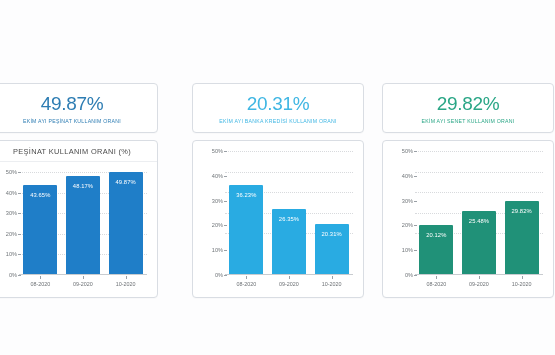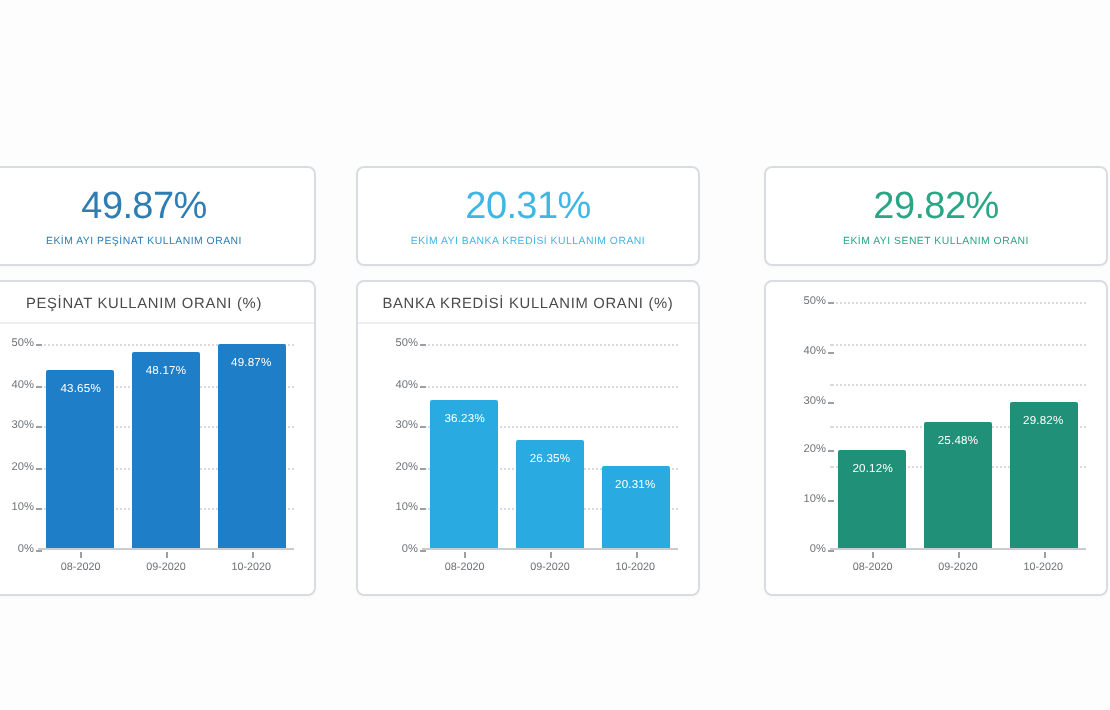--- a/index.html
+++ b/index.html
@@ -11,21 +11,21 @@
   }
   .page { position: relative; width: 555px; height: 355px; background: #fdfdfe; }
 
   
   .col {
     position: absolute;
     top: 83px;
     width: 172px;
   }
   .col-0 { left: -14px; }
-  .col-1 { left: 178px; }
+  .col-1 { left: 192px; }
   .col-2 { left: 382px; }
 
   
   .kpi-card {
     height: 50px;
     background: #ffffff;
     border: 1px solid #d9dde3;
     border-radius: 4px;
     display: flex;
     flex-direction: column;
@@ -218,21 +218,20 @@
       </div>
     </div>
   </div>
 
   <div class="col col-1">
     <div class="kpi-card">
       <div class="kpi-value" style="color: rgb(63, 182, 227);">20.31%</div>
       <div class="kpi-label" style="color: rgb(63, 182, 227);">EKİM AYI BANKA KREDİSİ KULLANIM ORANI</div>
     </div>
     <div class="chart-card">
-      <div class="chart-title">BANKA KREDİSİ KULLANIM ORANI (%)</div>
       <div class="plot">
         <div class="plot-inner">
             <div class="grid-line" style="position: absolute; top: 82.4px;"></div>
             <div class="grid-line" style="position: absolute; top: 61.8px;"></div>
             <div class="grid-line" style="position: absolute; top: 41.2px;"></div>
             <div class="grid-line" style="position: absolute; top: 20.6px;"></div>
             <div class="grid-line" style="position: absolute; top: 0px;"></div>
             <div class="yaxis">
               <div class="ytick" style="top: 100%;">0%</div>
               <div class="ytick" style="top: 80%;">10%</div>

